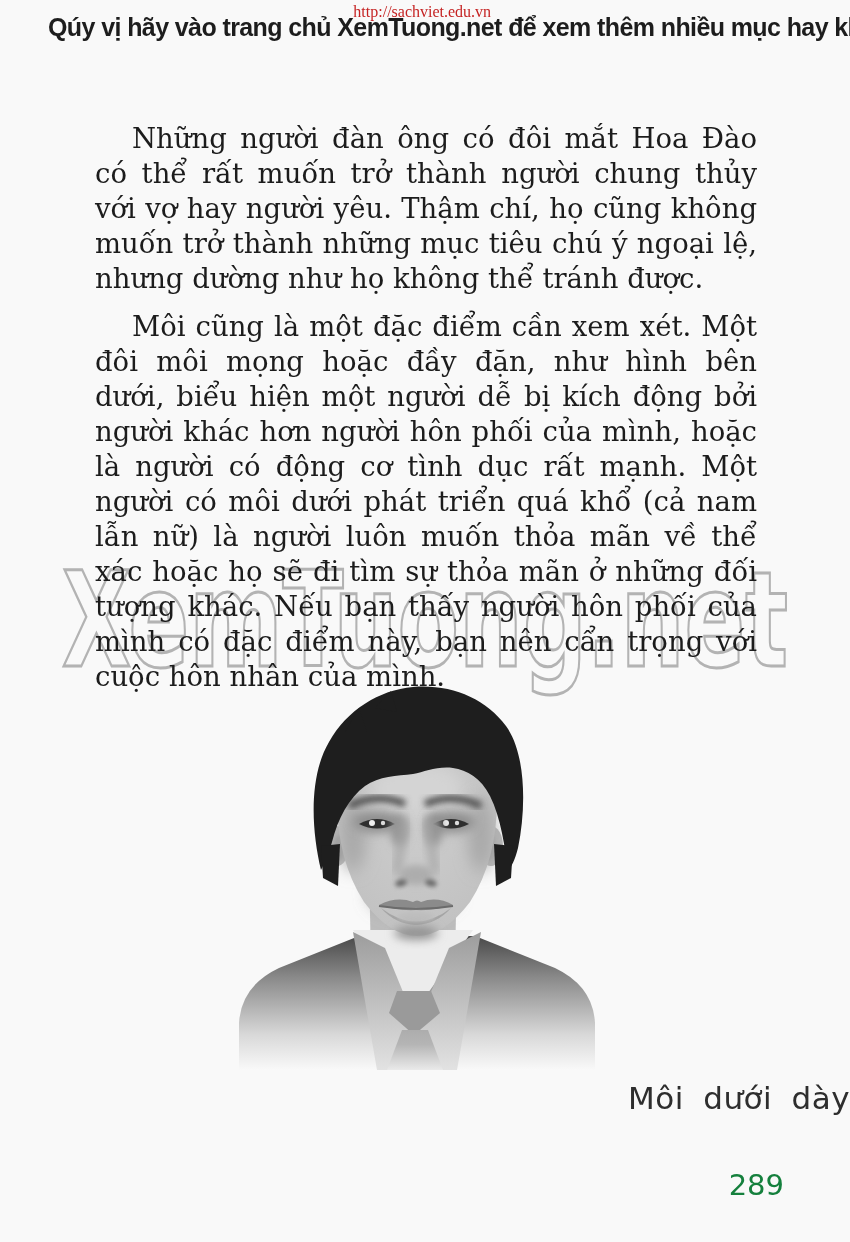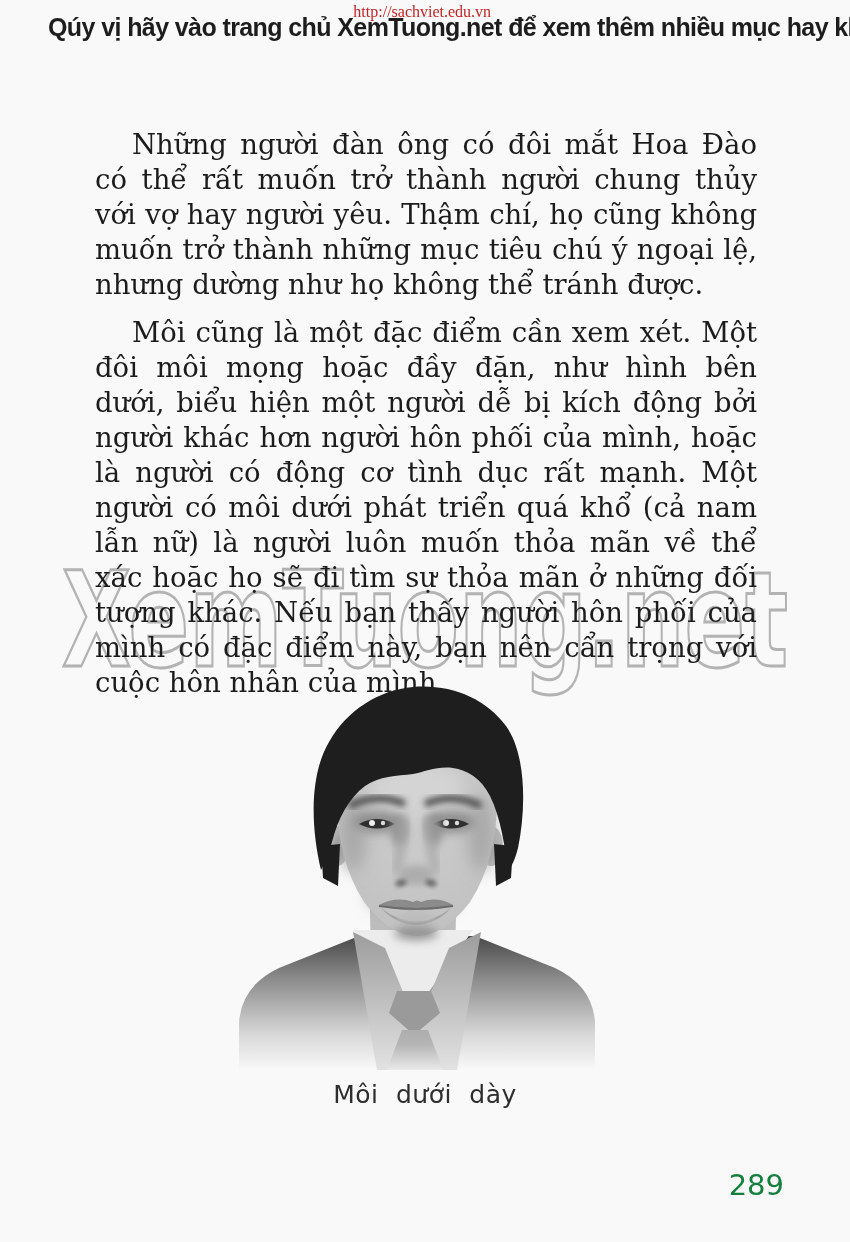--- a/index.html
+++ b/index.html
@@ -19,34 +19,34 @@
     position:absolute; top:3px; left:50%; z-index:3;
     transform:translateX(-52%);
     font-family:Liberation Serif, serif;
     font-size:16px; color:#c52323; white-space:nowrap;text-align:center;
   }
   .body-text {
     position:absolute; top:121px; left:95px; width:662px; z-index:2;
     font-size:27.5px; line-height:35px; color:#1c1c1c;
     text-align:justify;
   }
-  .body-text p { margin:6px 0 13px 0; text-indent:37px; }
+  .body-text p { margin:0 0 13px 0; text-indent:37px; }
   .watermark {
     position:absolute; top:548px; left:55px; width:740px; height:160px;
     z-index:1; pointer-events:none;
   }
   .figure {
     position:absolute; top:678px; left:227px; width:380px; height:392px;
     z-index:2;
   }
   .caption {
     position:absolute; top:1080px; left:0; right:0; z-index:2;
-    text-align:center;
+    text-align:right;
     font-family:"DejaVu Sans", sans-serif;
-    font-size:25px; color:#2e2e2e; word-spacing:9px; letter-spacing:0.5px;
+    font-size:31px; color:#2e2e2e; word-spacing:9px; letter-spacing:0.5px;
   }
   .page-number {
     position:absolute; top:1168px; right:66px; z-index:2;
     font-family:"DejaVu Sans", sans-serif;
     font-size:29px; color:#15803d;
   }
 </style>
 </head>
 <body>
 

